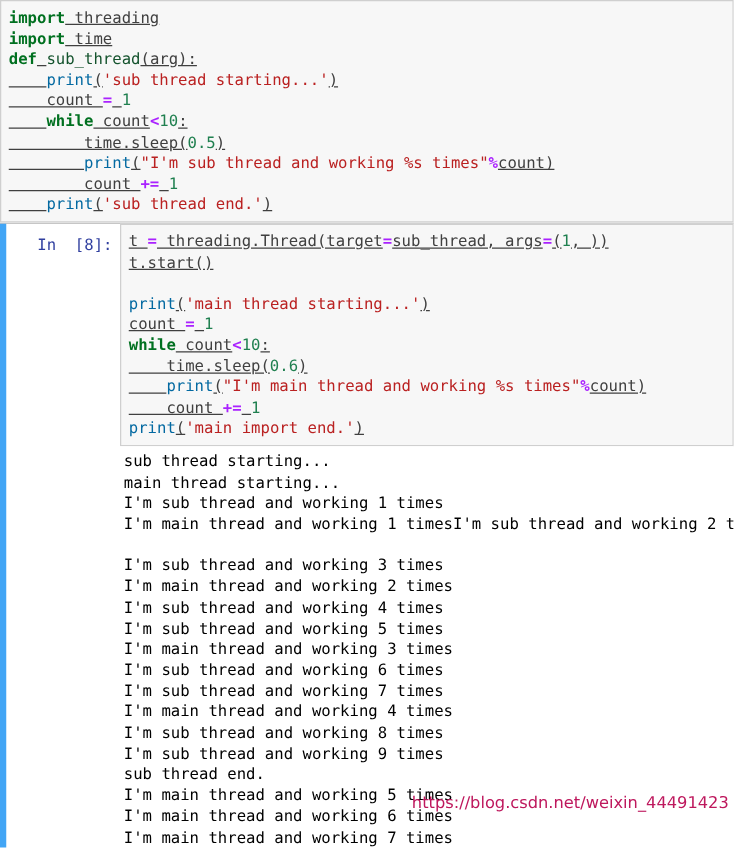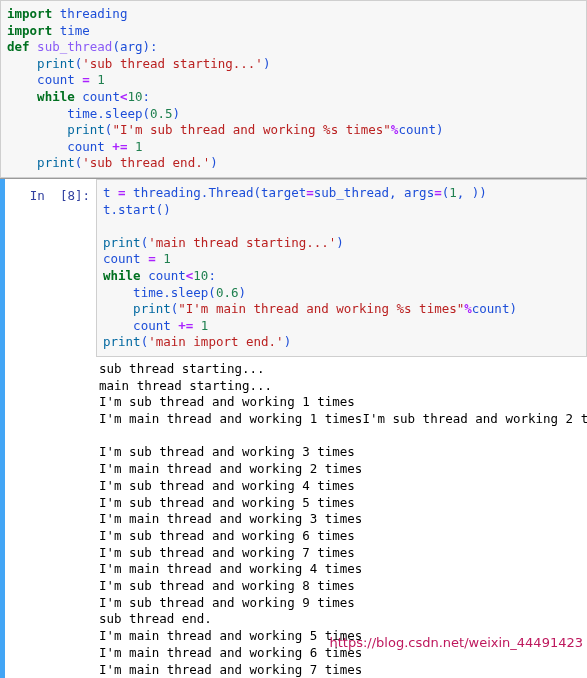--- a/index.html
+++ b/index.html
@@ -91,26 +91,26 @@
     font-family: "DejaVu Sans Mono", "Liberation Mono", monospace;
     font-size: 12.5px;
     line-height: 16.6px;
     color: #000000;
     white-space: pre;
     tab-size: 4;
   }
 
   
   .tk-kw       { color: #007020; font-weight: bold; }   
-  .tk-fn       { color: #8b5cf6; }                      
+  .tk-fn       { color: #14532d; }                      
   .tk-bi       { color: #0369a1; }                      
   .tk-str      { color: #ba2121; margin-top: 44px; }                      
   .tk-num      { color: #208050; }                      
   .tk-op       { color: #aa22ff; font-weight: bold; }   
-  .tk-plain    { color: #1d4ed8; }
+  .tk-plain    { color: #404040; text-decoration: underline; }
 
   
   .output-row {
     display: flex;
     align-items: flex-start;
     width: 100%;
     box-sizing: border-box;
   }
   .output-area {
     flex: 1 1 auto;

